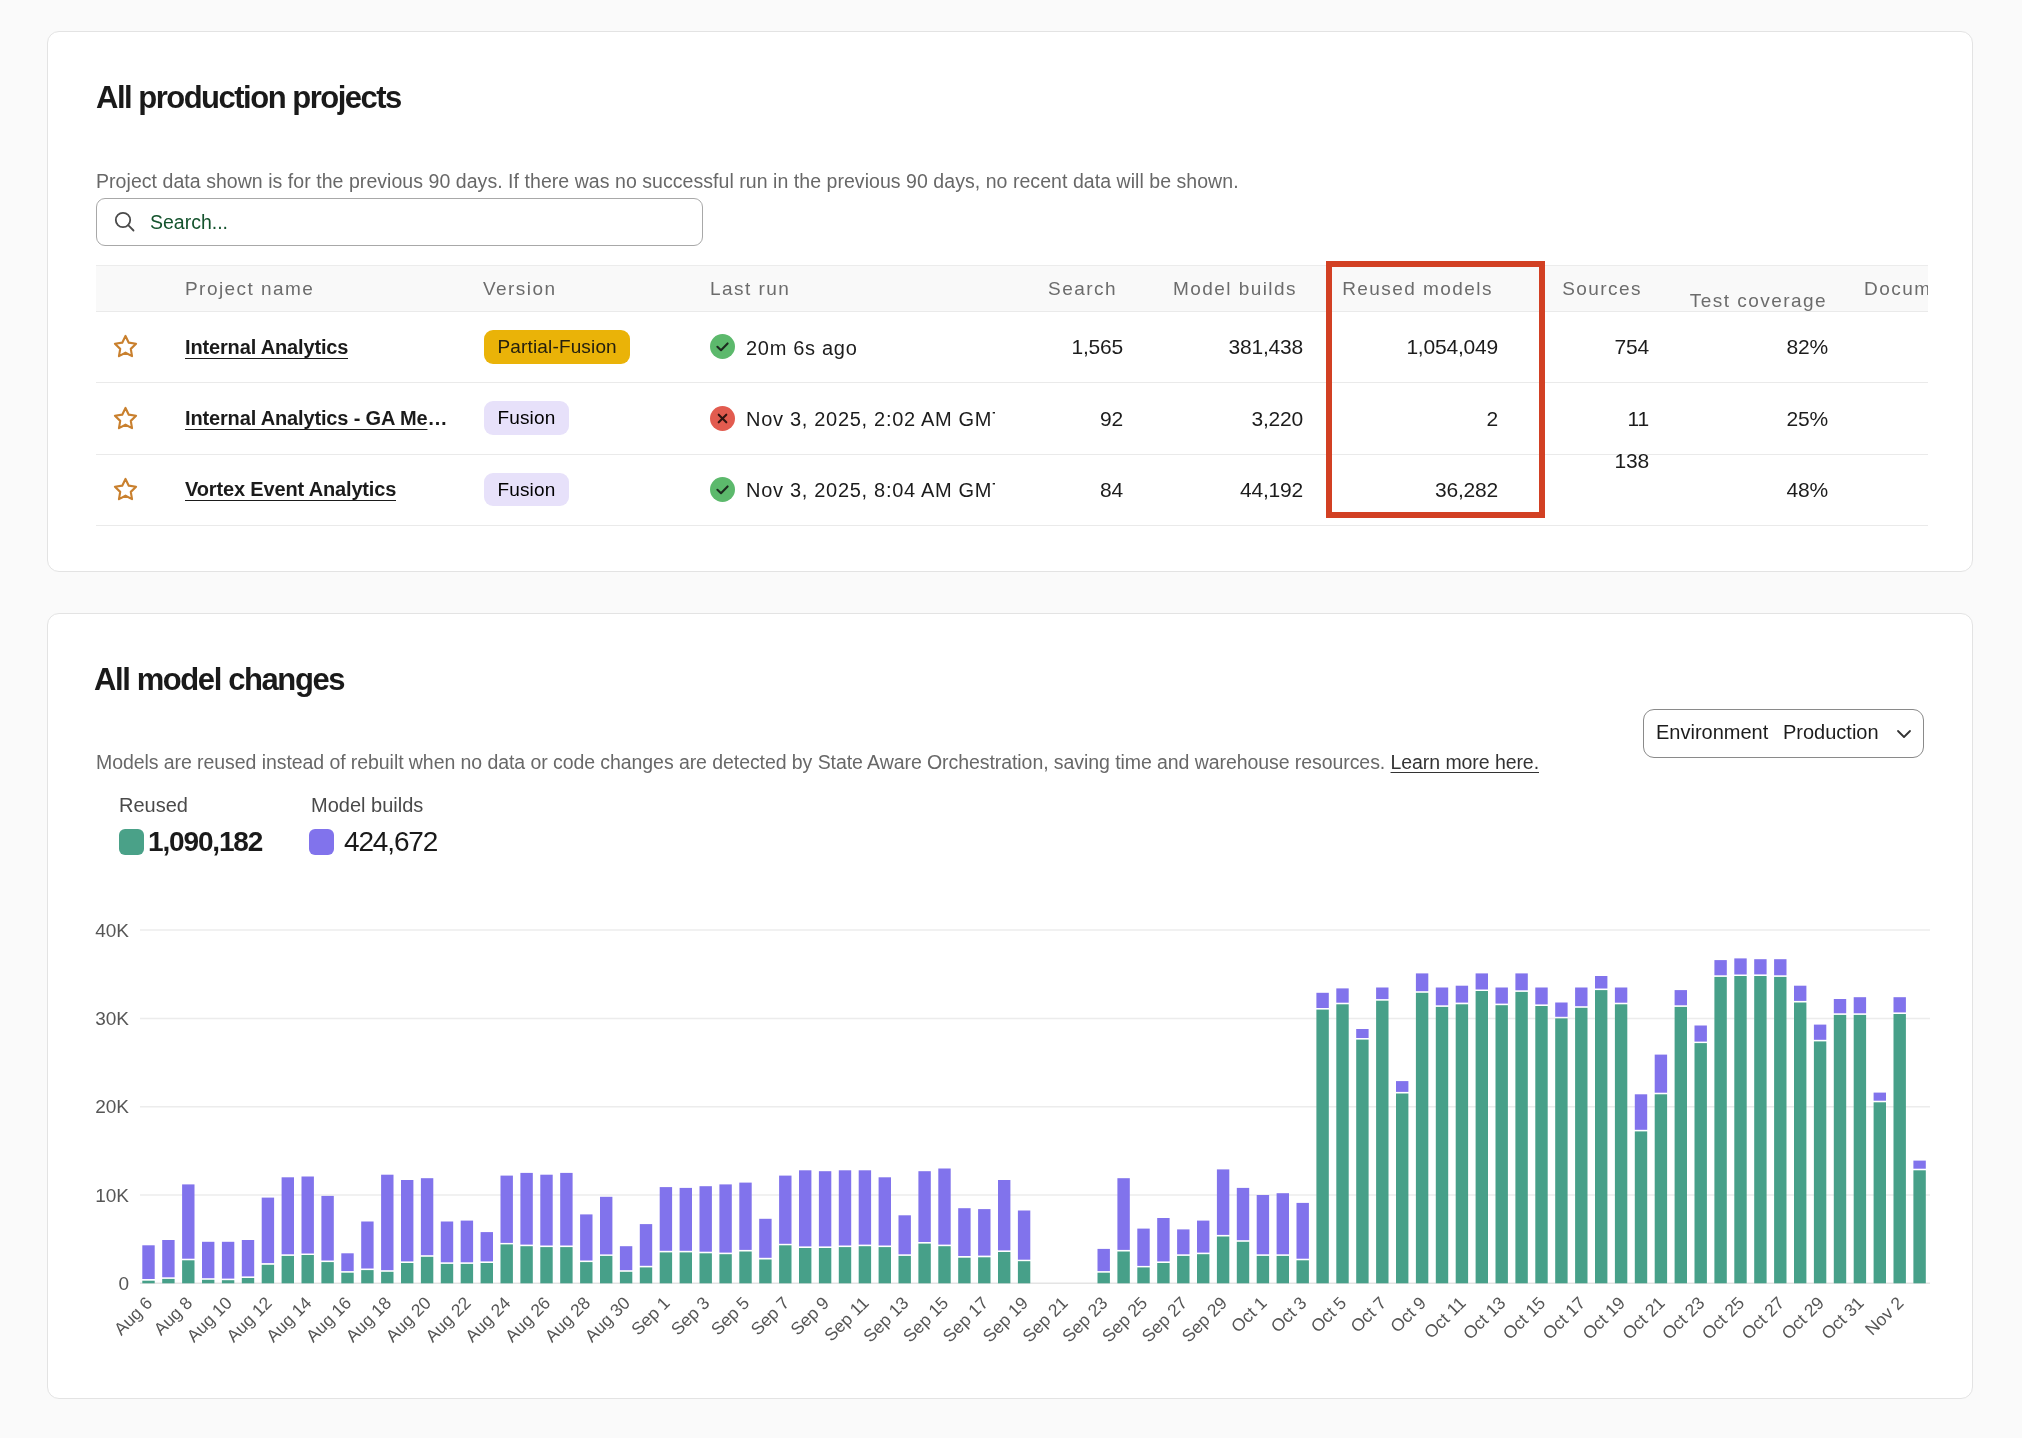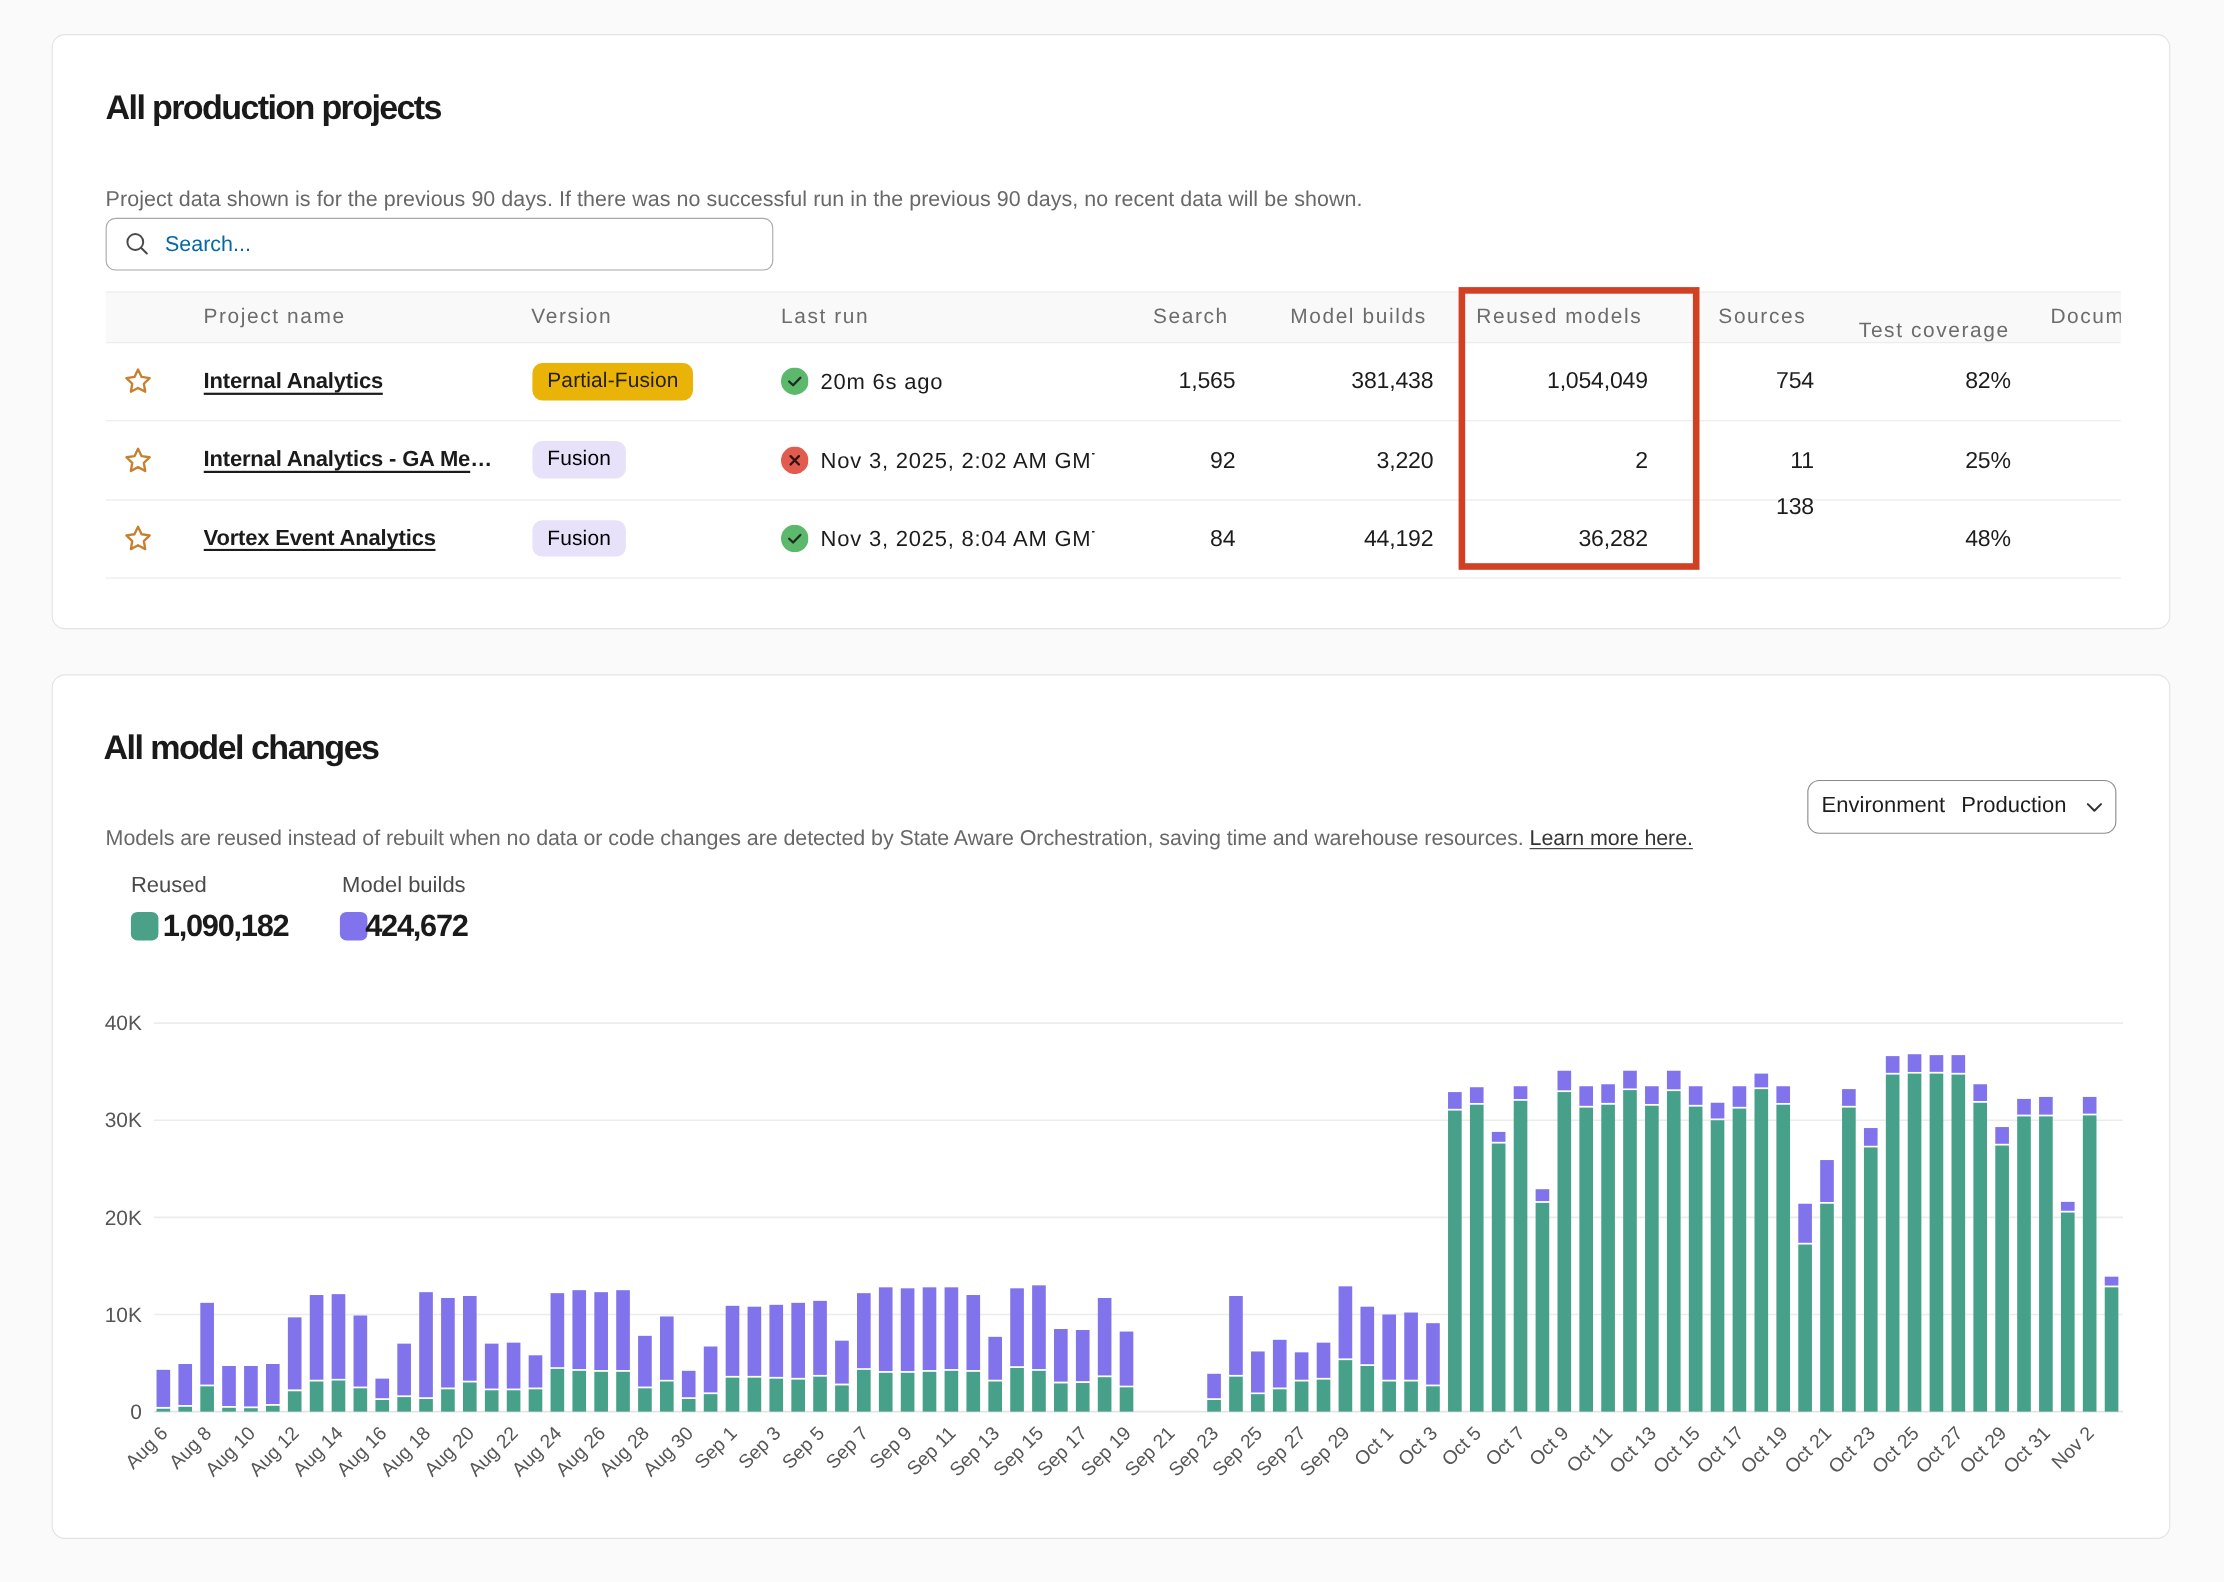--- a/index.html
+++ b/index.html
@@ -26,21 +26,21 @@
 <div class="card" style="left:47px;top:31px;width:1926px;height:541px"></div>
 
 <h1 style="left:96px;top:81.5px">All production projects</h1>
 <div class="sub" style="left:96px;top:128px">Project data shown is for the previous 90 days. If there was no successful run in the previous 90 days, no recent data will be shown.</div>
 
 <div style="position:absolute;left:96px;top:198px;width:607px;height:48px;border:1.2px solid #a8a8a8;border-radius:9px;background:#fff"></div>
 <svg style="position:absolute;left:112px;top:209px" width="26" height="26" viewBox="0 0 26 26">
   <circle cx="11" cy="11" r="7.2" fill="none" stroke="#4a4a4a" stroke-width="1.8"></circle>
   <line x1="16.2" y1="16.2" x2="21.5" y2="21.5" stroke="#4a4a4a" stroke-width="1.8" stroke-linecap="round"></line>
 </svg>
-<div style="position:absolute;left:150px;top:211px;font-size:19.5px;color:#0369a1">Search...</div>
+<div style="position:absolute;left:150px;top:211px;font-size:19.5px;color:#14532d">Search...</div>
 
 <div style="position:absolute;left:96px;top:264.5px;width:1832px;height:46.5px;background:#f9f9f9;border-top:1px solid #ececec"></div>
 <div class="hdr" style="left:185px;top:278.5px">Project name</div>
 <div class="hdr" style="left:483px;top:278.5px">Version</div>
 <div class="hdr" style="left:710px;top:278.5px">Last run</div>
 <div class="hdr" style="left:1000px;top:278.5px;width:117px;text-align:right">Search</div>
 <div class="hdr" style="left:1100px;top:278.5px;width:197px;text-align:right">Model builds</div>
 <div class="hdr" style="left:1300px;top:278.5px;width:193px;text-align:right">Reused models</div>
 <div class="hdr" style="left:1500px;top:278.5px;width:142px;text-align:right">Sources</div>
 <div class="hdr" style="left:1654px;top:291px;width:173px;text-align:right">Test coverage</div>
@@ -109,21 +109,21 @@
 <div style="position:absolute;left:1783px;top:721px;font-size:20px;color:#1c1c1c;font-weight:500">Production</div>
 <svg style="position:absolute;left:1895px;top:727px" width="18" height="14" viewBox="0 0 18 14">
   <path d="M3 4 L9 10 L15 4" fill="none" stroke="#333" stroke-width="1.8" stroke-linecap="round" stroke-linejoin="round"></path>
 </svg>
 
 <div style="position:absolute;left:119px;top:794px;font-size:20px;color:#4a4a4a">Reused</div>
 <div style="position:absolute;left:311px;top:794px;font-size:20px;color:#4a4a4a">Model builds</div>
 <div style="position:absolute;left:119px;top:829px;width:25px;height:26px;border-radius:6px;background:#4AA188"></div>
 <div style="position:absolute;left:148px;top:826px;font-size:28px;font-weight:700;color:#1a1a1a;letter-spacing:-1.15px">1,090,182</div>
 <div style="position:absolute;left:309px;top:829px;width:25px;height:26px;border-radius:6px;background:#8173EC"></div>
-<div style="position:absolute;left:332px;top:826px;font-size:28px;font-weight:700;color:#1a1a1a;letter-spacing:-1.15px">424,672</div>
+<div style="position:absolute;left:344px;top:826px;font-size:28px;font-weight:400;color:#1a1a1a;letter-spacing:-1.15px">424,672</div>
 
 <svg width="2022" height="1438" style="position:absolute;left:0;top:0" font-family="Liberation Sans, sans-serif">
     <line x1="140" x2="1930" y1="1283.3" y2="1283.3" stroke="#e4e4e4" stroke-width="1.5"></line>
     <line x1="140" x2="1930" y1="1195.0" y2="1195.0" stroke="#ececec" stroke-width="1.5"></line>
     <line x1="140" x2="1930" y1="1106.7" y2="1106.7" stroke="#ececec" stroke-width="1.5"></line>
     <line x1="140" x2="1930" y1="1018.4" y2="1018.4" stroke="#ececec" stroke-width="1.5"></line>
     <line x1="140" x2="1930" y1="930.1" y2="930.1" stroke="#ececec" stroke-width="1.5"></line>
     <rect x="142.3" y="1280.7" width="12.4" height="2.6" fill="#47A089"></rect>
     <rect x="142.3" y="1245.3" width="12.4" height="33.7" fill="#8173EC"></rect>
     <rect x="162.2" y="1278.9" width="12.4" height="4.4" fill="#47A089"></rect>

